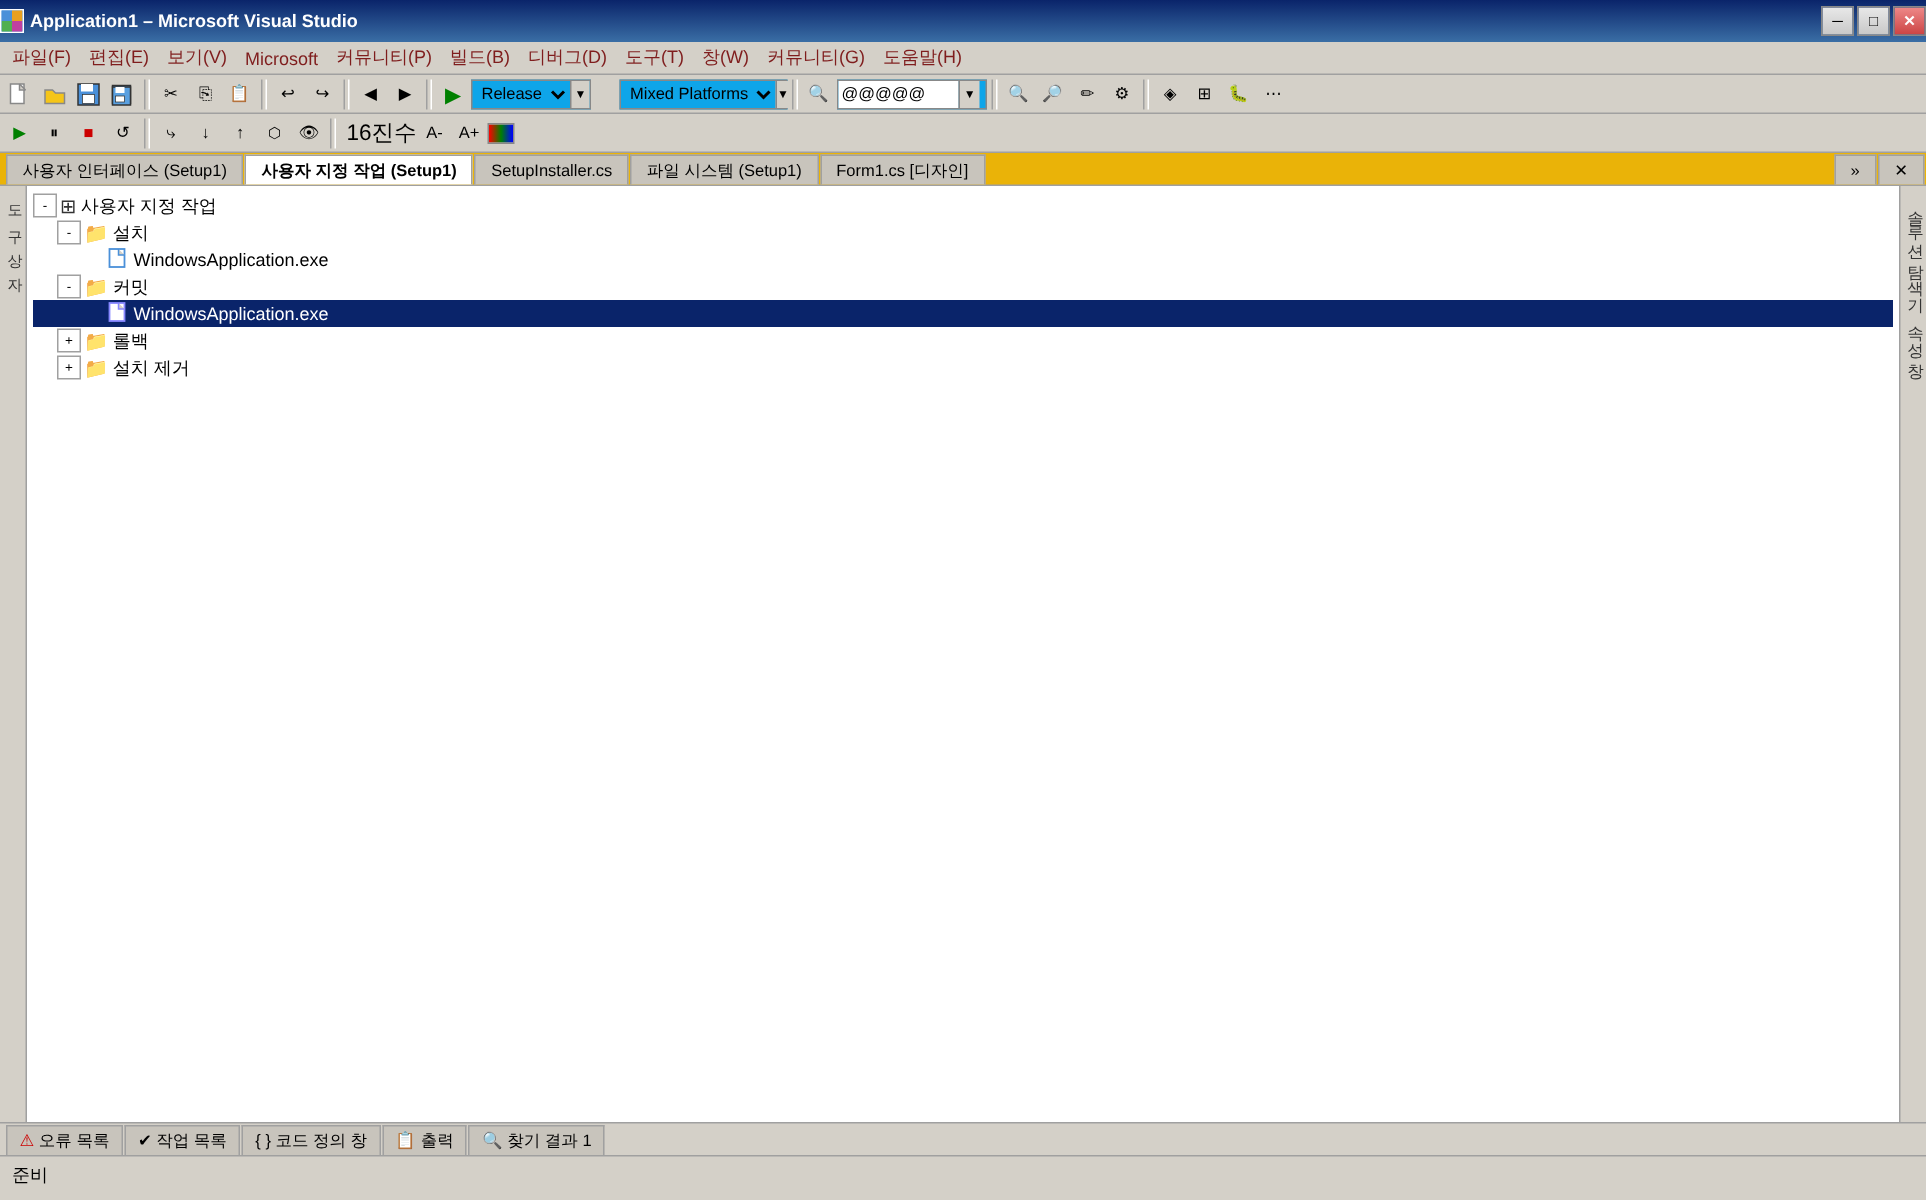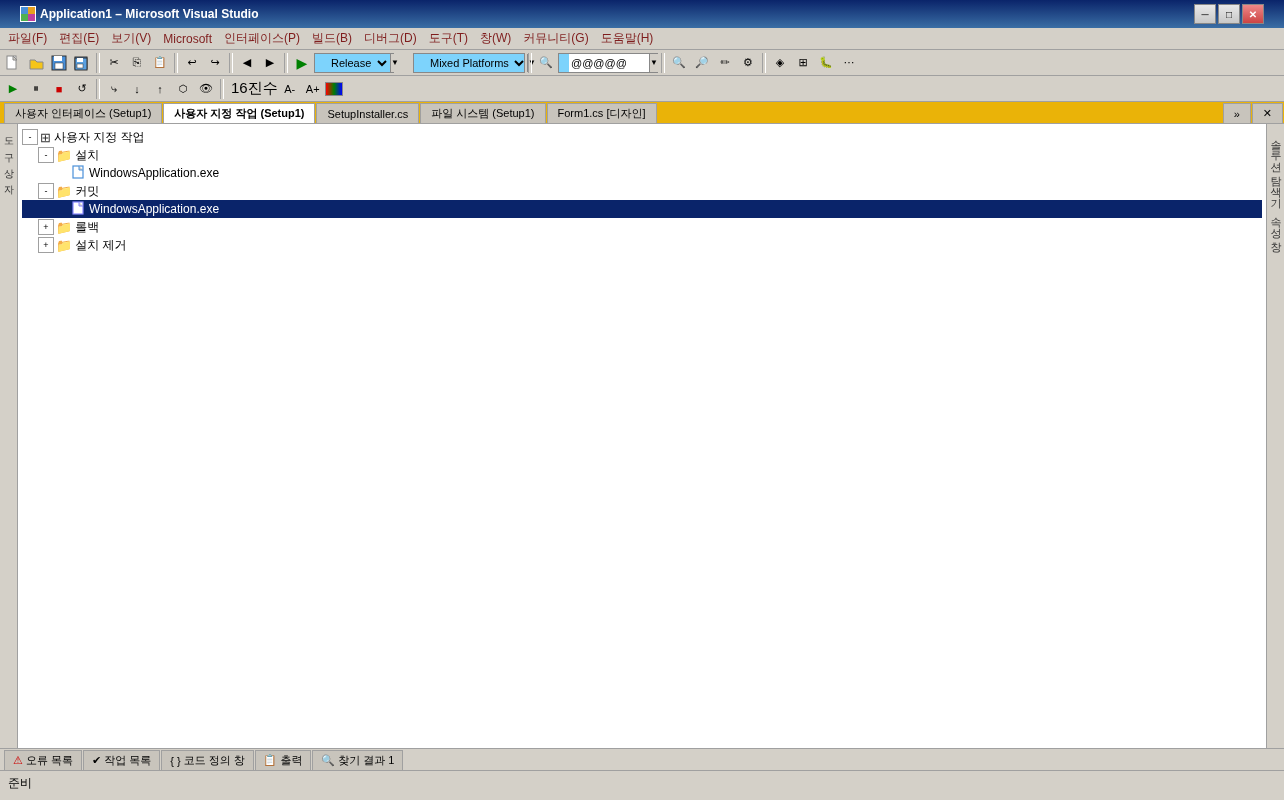--- a/index.html
+++ b/index.html
@@ -13,21 +13,21 @@
     }
 
     
     #title-bar {
       background: linear-gradient(to bottom, #0a246a, #3a6ea5);
       color: white;
       height: 28px;
       display: flex;
       align-items: center;
       justify-content: space-between;
-      padding: 0 20px;
+      padding: 0 0;
       font-size: 12px;
       font-weight: bold;
     }
     #title-bar-left {
       display: flex;
       align-items: center;
       gap: 4px;
     }
     #title-icon {
       width: 16px;
@@ -259,23 +259,22 @@
       display: flex;
       align-items: flex-end;
       padding: 0 8px;
       font-size: 12px;
     }
 
     .combo-box {
       display: inline-flex;
       align-items: center;
       border: 1px solid #888;
-      background: #7dd3fc;
+      background: #0ea5e9;
       height: 20px;
-      padding-left: 10px;
     }
     .combo-box select {
       border: none;
       background: transparent;
       height: 18px;
       font-size: 11px;
       outline: none;
       padding: 0 2px;
     }
     .combo-arrow {
@@ -310,21 +309,21 @@
     <div class="title-btn">□</div>
     <div class="title-btn" style="background: linear-gradient(to bottom,#e88, #c44); color:white;">✕</div>
   </div>
 </div>
 
 <div id="menu-bar">
     <div class="menu-item">파일(F)</div>
     <div class="menu-item">편집(E)</div>
     <div class="menu-item">보기(V)</div>
     <div class="menu-item">Microsoft</div>
-    <div class="menu-item">인터페이스(P)</div>
+    <div class="menu-item">커뮤니티(P)</div>
     <div class="menu-item">빌드(B)</div>
     <div class="menu-item">디버그(D)</div>
     <div class="menu-item">도구(T)</div>
     <div class="menu-item">창(W)</div>
     <div class="menu-item">커뮤니티(G)</div>
     <div class="menu-item">도움말(H)</div>
   </div>
 
 <div id="toolbar1">
 

